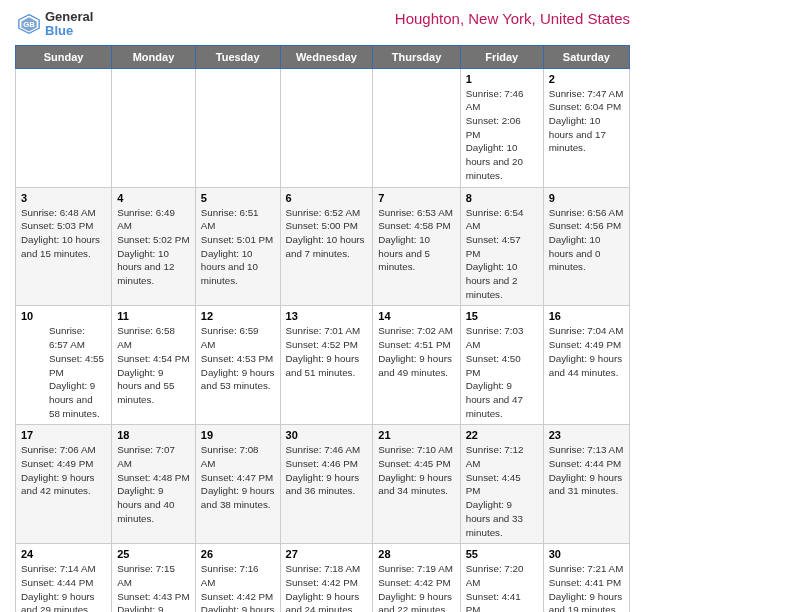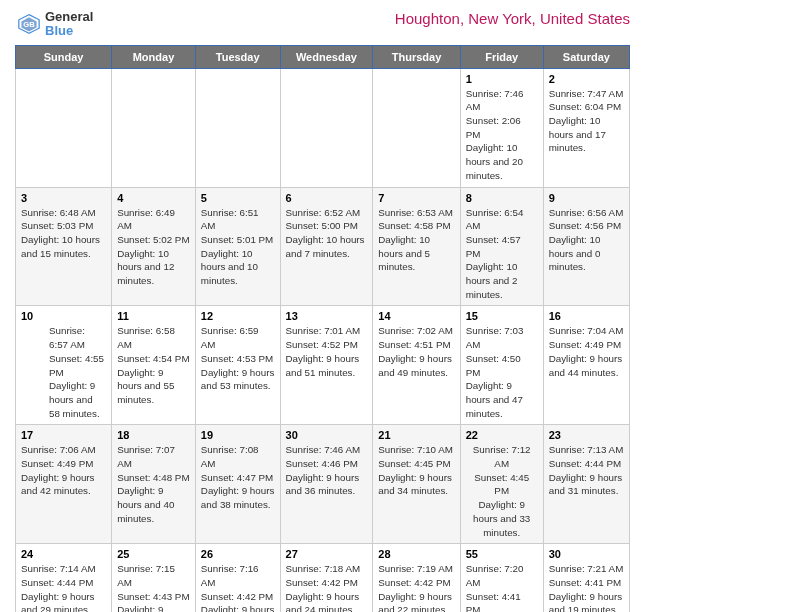--- a/index.html
+++ b/index.html
@@ -253,21 +253,21 @@
 Daylight: 9 hours and 36 minutes.</div>
           </td>
           <td>
             <span class="day-num">21</span>
             <div class="day-info" style="white-space: pre-line;">Sunrise: 7:10 AM
 Sunset: 4:45 PM
 Daylight: 9 hours and 34 minutes.</div>
           </td>
           <td>
             <span class="day-num">22</span>
-            <div class="day-info" style="white-space: pre-line; text-align: center;">Sunrise: 7:12 AM
+            <div class="day-info" style="white-space: pre-line;">Sunrise: 7:12 AM
 Sunset: 4:45 PM
 Daylight: 9 hours and 33 minutes.</div>
           </td>
           <td>
             <span class="day-num">23</span>
             <div class="day-info" style="white-space: pre-line;">Sunrise: 7:13 AM
 Sunset: 4:44 PM
 Daylight: 9 hours and 31 minutes.</div>
           </td>
         </tr>

